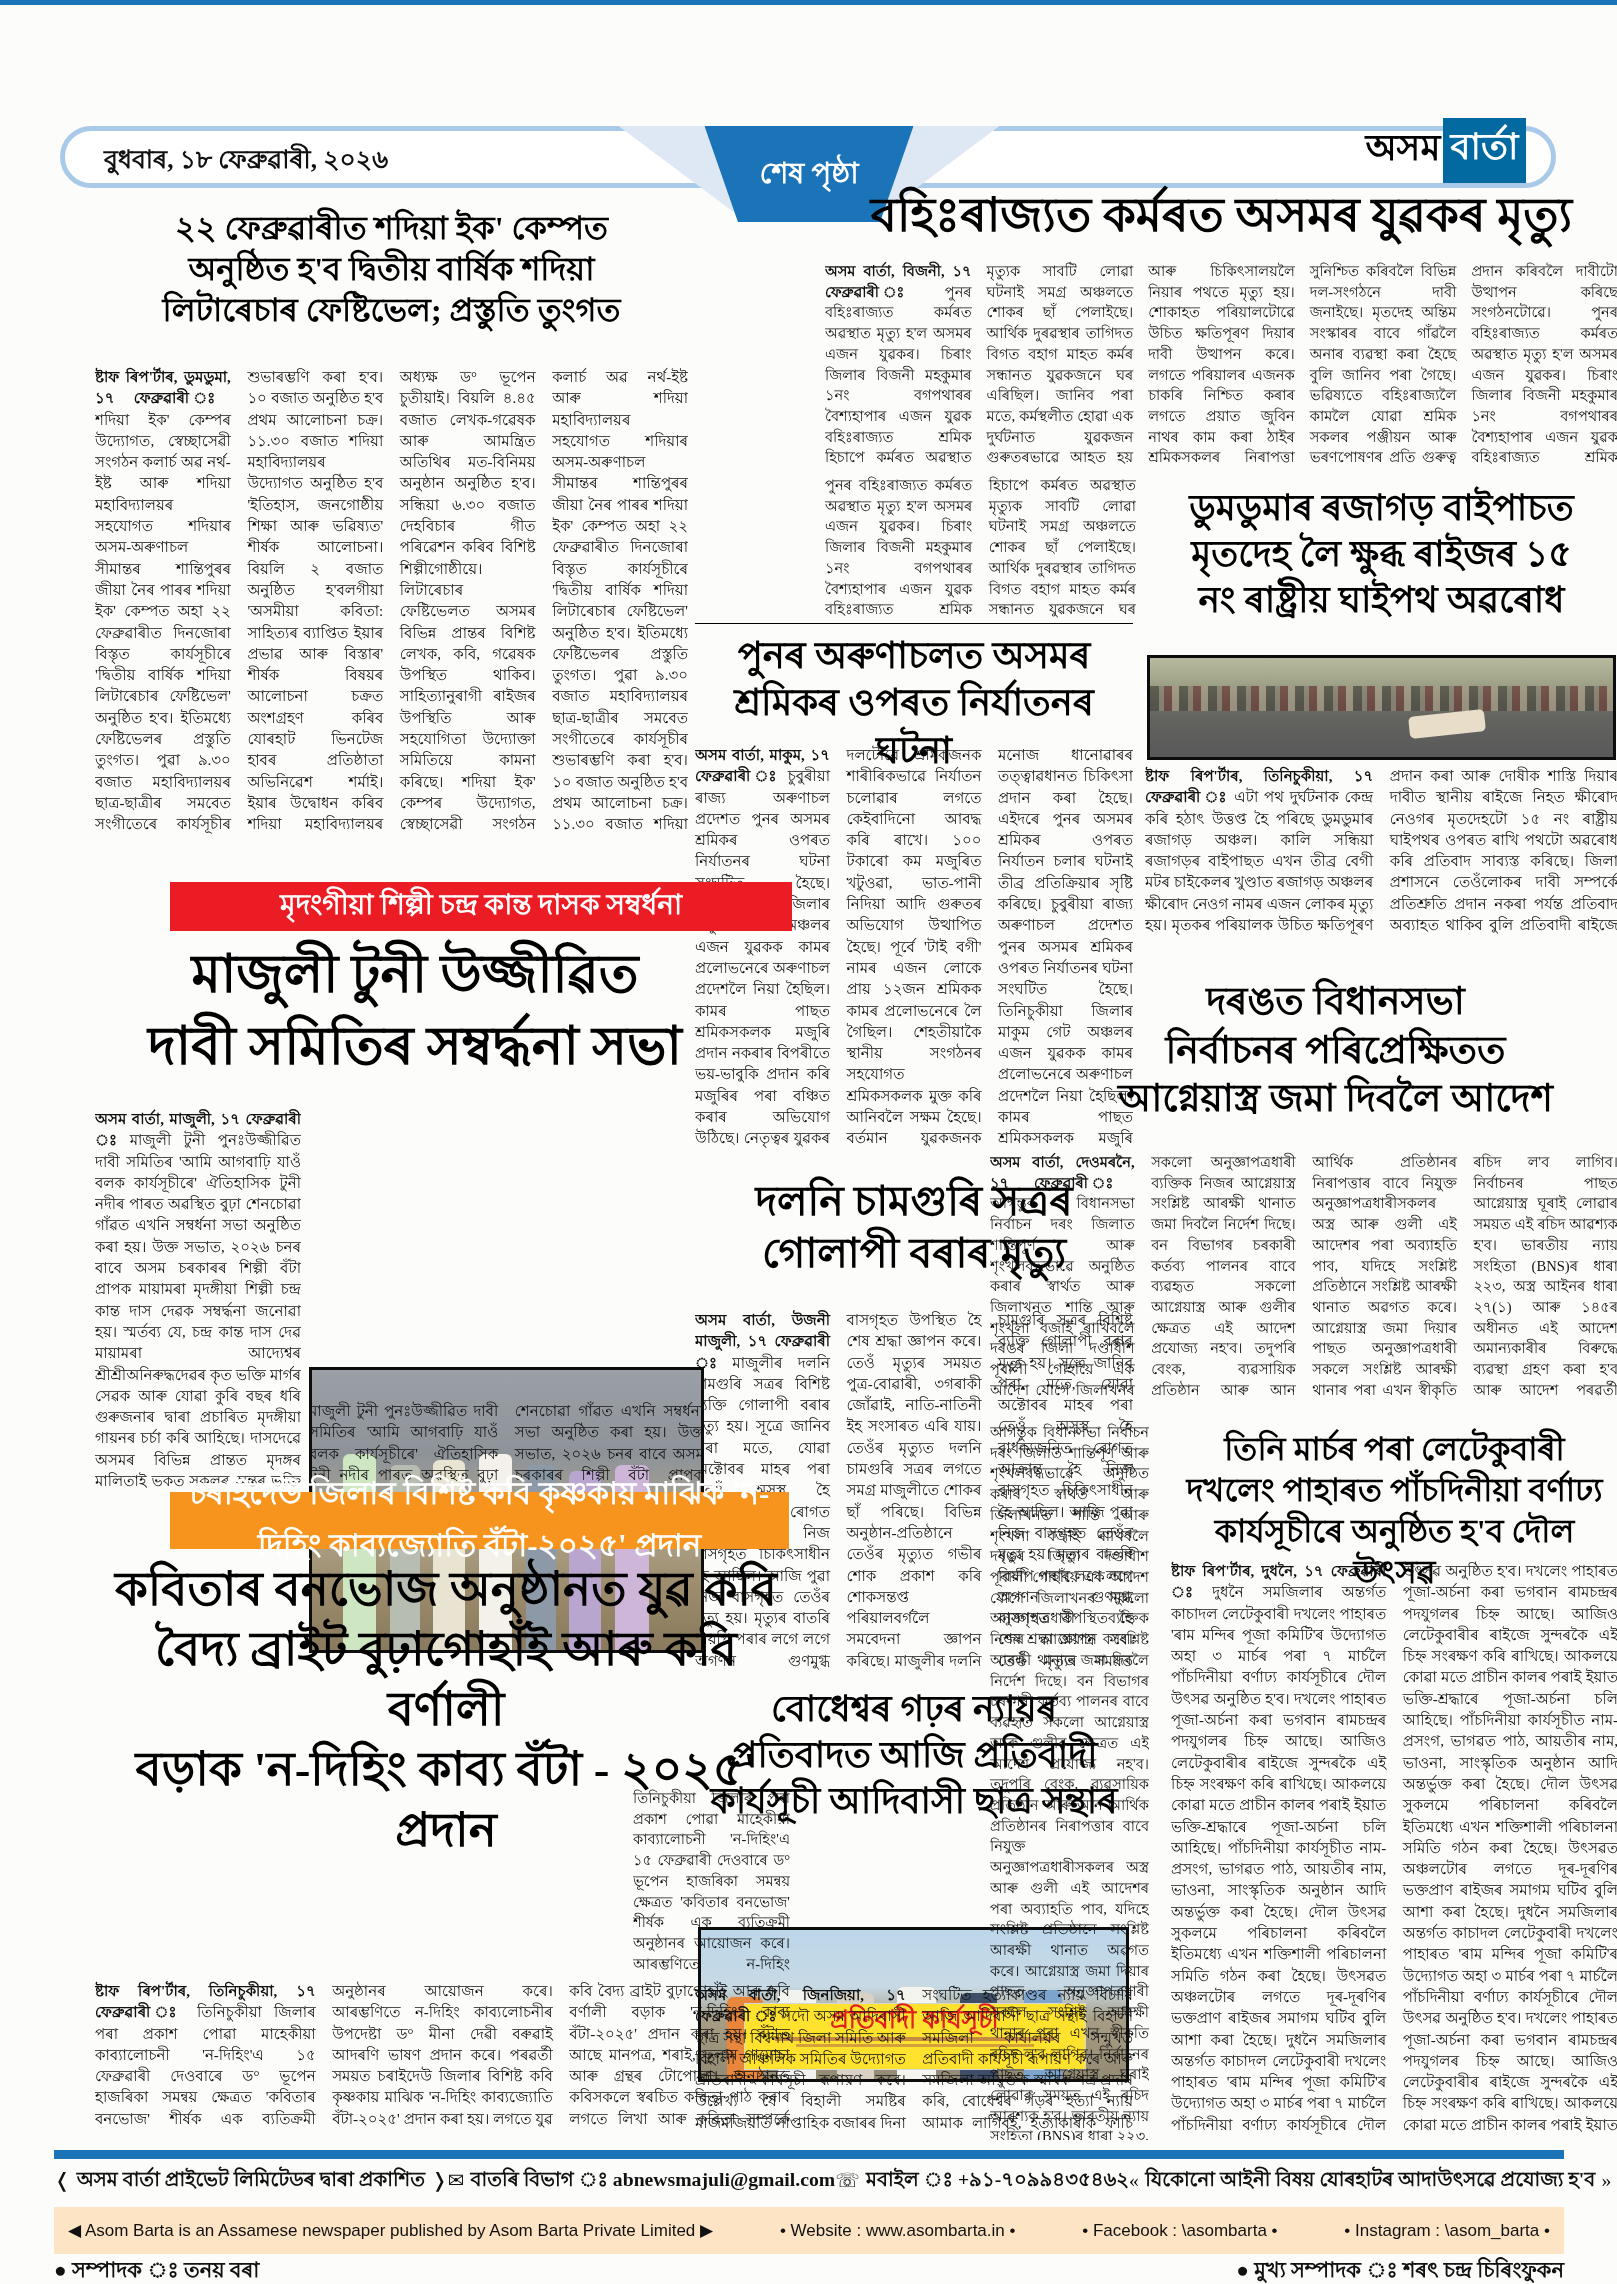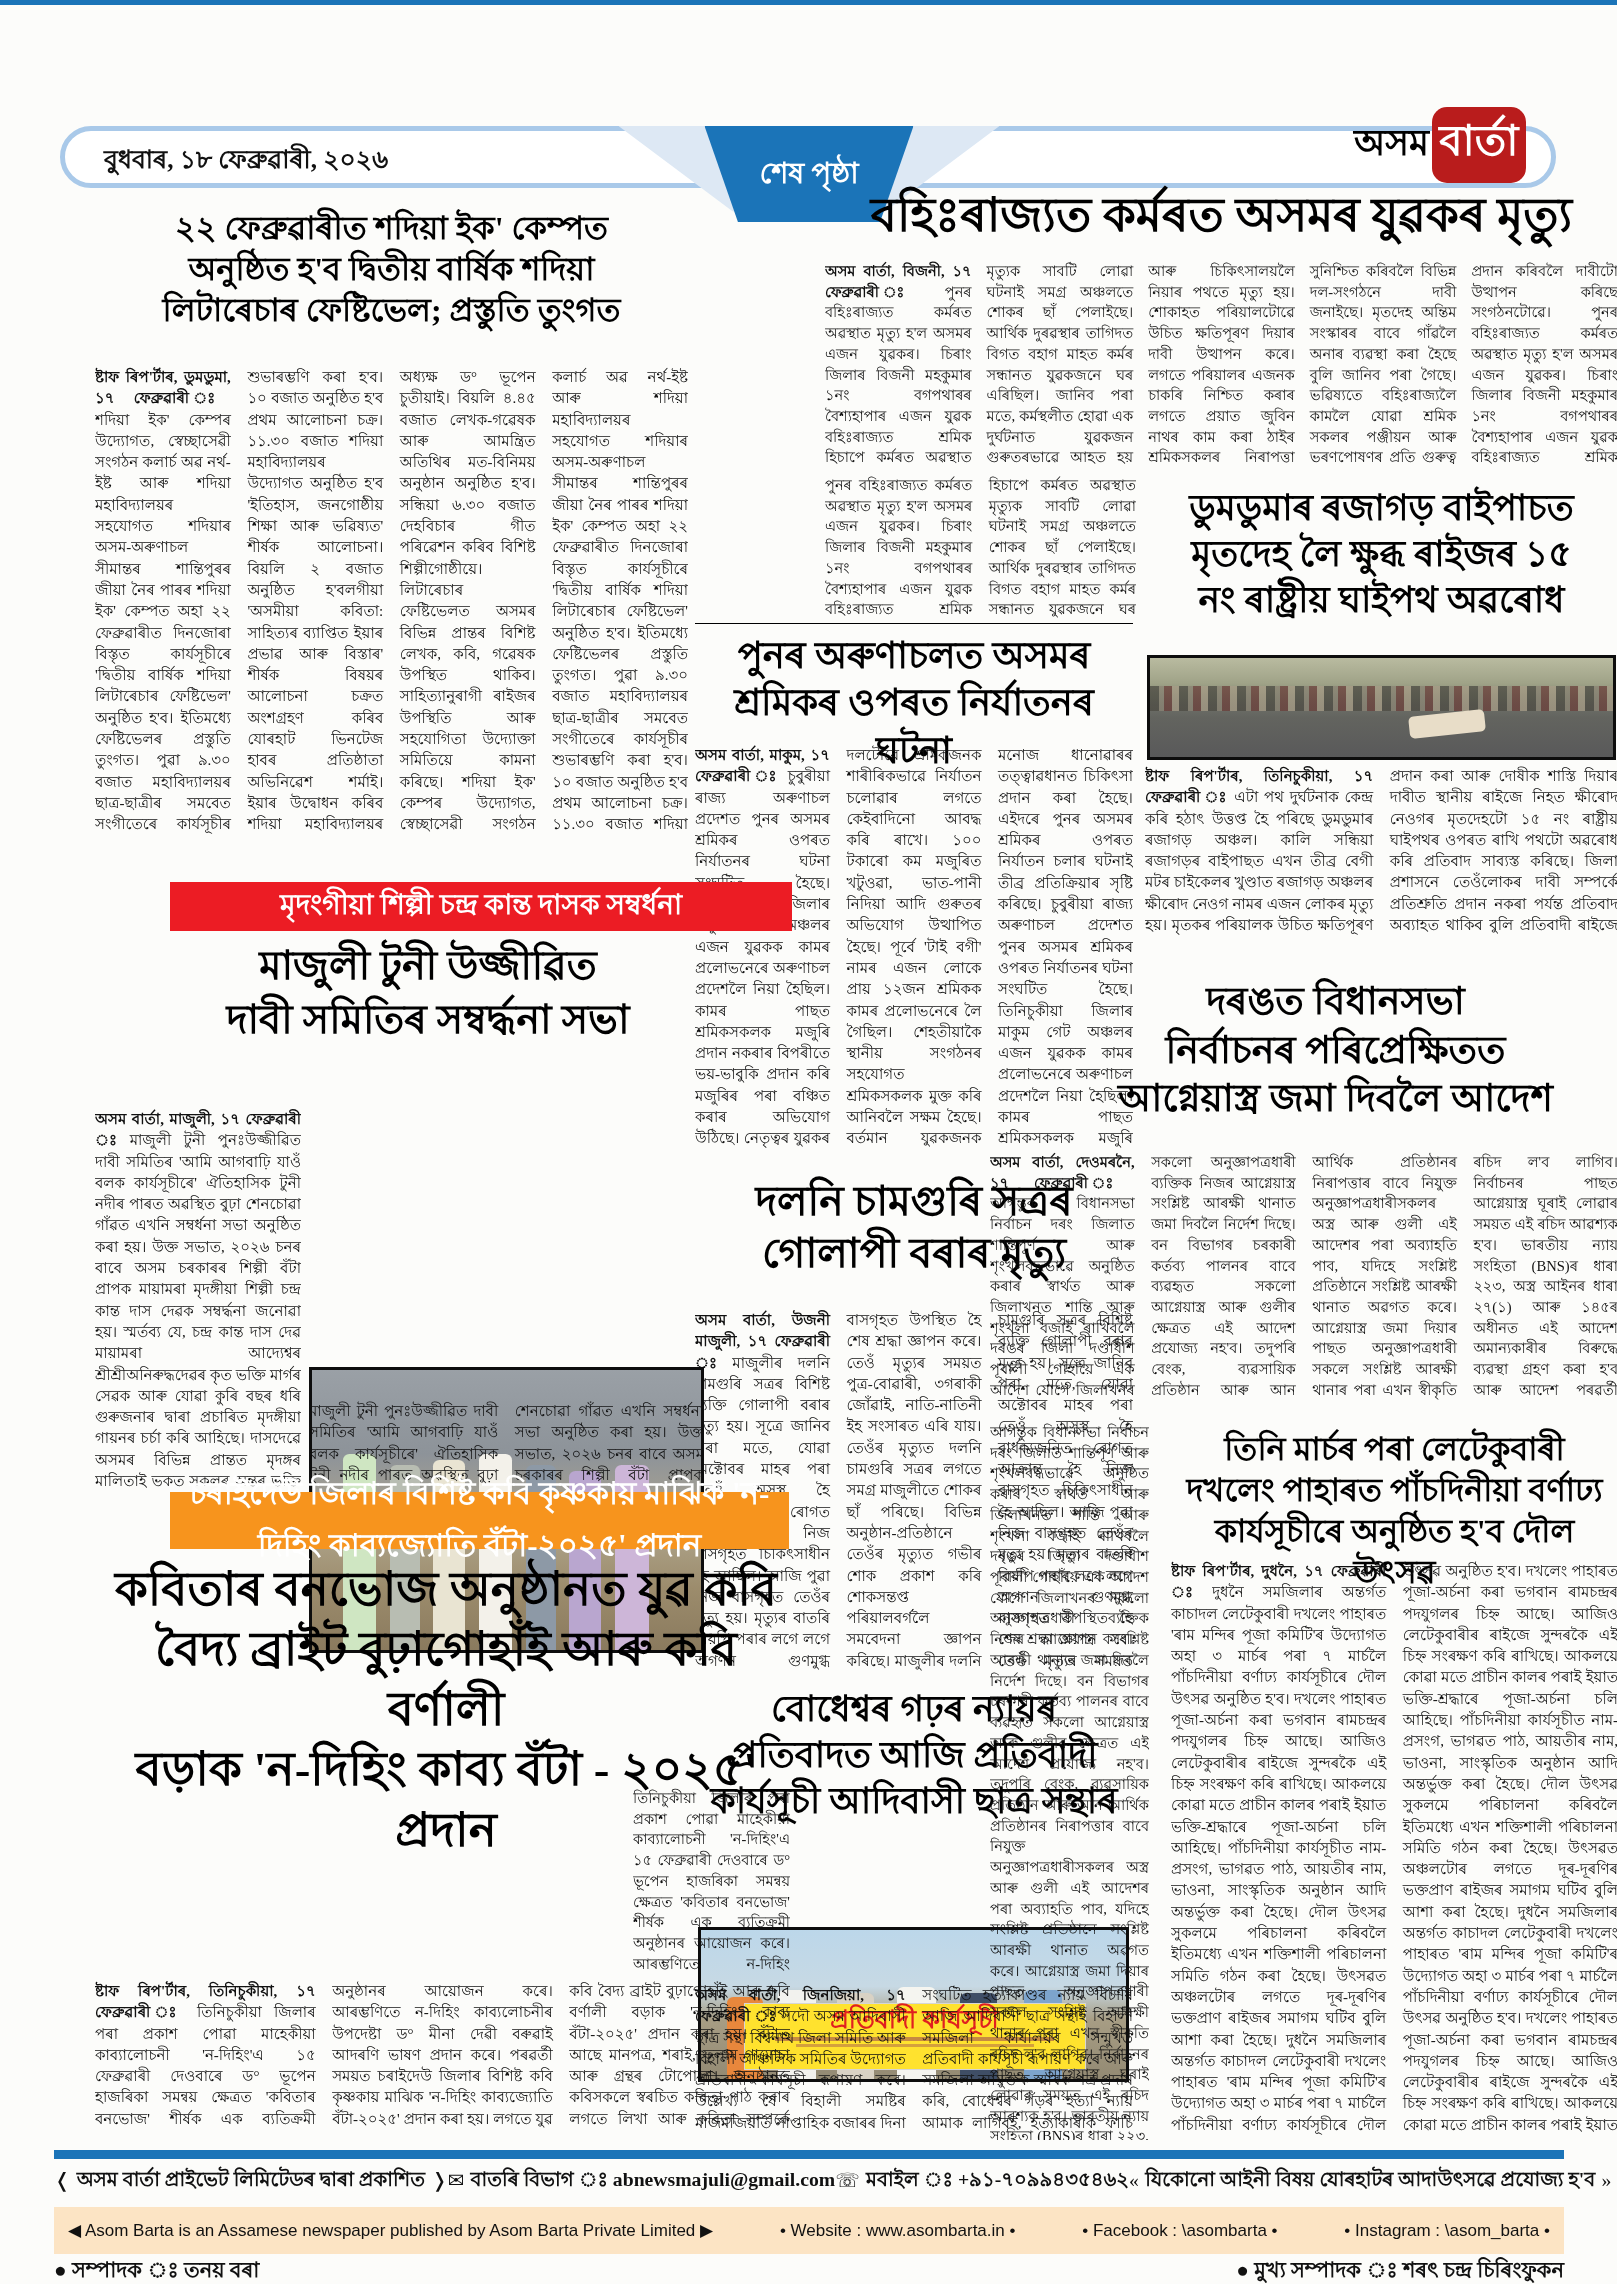--- a/index.html
+++ b/index.html
@@ -7,21 +7,21 @@
         font-family:"Liberation Serif","DejaVu Serif",serif;color:#111;}
   .abs{position:absolute;}
   
   #top-rule{position:absolute;left:0;top:0;width:1618px;height:5px;background:#1b74b8;}
   #mast{position:absolute;left:60px;top:126px;width:1496px;height:62px;
         border:5px solid #a9c9e9;border-radius:38px;background:#fff;
         display:flex;align-items:flex-end;justify-content:space-between;box-sizing:border-box;}
   #mast .date{padding-left:39px;font-size:25px;font-weight:bold;}
   #mast .logo{padding-right:25px;display:flex;align-items:center;gap:2.5px;font-weight:bold;margin-left:16px;}
   #mast .logo .lg-black{font-size:36px;color:#000;}
-  #mast .logo .lg-red{font-size:42px;color:#fff;background:#b91c1c;padding:1.3px 7.6px 3.8px 7.6px;border-radius:15px;}
+  #mast .logo .lg-red{font-size:36px;color:#fff;background:#0369a1;padding:1.3px 7.6px 3.8px 7.6px;}
   #tabwrap{position:absolute;left:50%;top:126px;transform:translateX(-50%);width:381px;height:96px;}
   #tabwrap .wedge{position:absolute;left:0;top:0;width:100%;height:89px;background:#dde8f4;
         clip-path:polygon(0 0,100% 0,70% 96%,30% 96%);}
   #tabwrap .tab{position:absolute;left:86px;top:0;width:209px;height:96px;background:#1b74b8;
         clip-path:polygon(0 0,100% 0,84% 100%,16% 100%);
         display:flex;align-items:center;justify-content:center;color:#fff;font-size:29px;font-weight:bold;}
   
   .hl{font-weight:bold;text-align:center;white-space:pre-line;color:#000;line-height:1.28;
       font-family:"Liberation Serif","DejaVu Serif",serif;}
   
@@ -159,21 +159,21 @@
 
   <div class="abs hl" style="left:1171px;top:1429px;width:447px;font-size:32px;">তিনি মাৰ্চৰ পৰা লেটেকুবাৰী
 দখলেং পাহাৰত পাঁচদিনীয়া বৰ্ণাঢ্য
 কাৰ্যসূচীৰে অনুষ্ঠিত হ'ব দৌল উৎসৱ</div>
   <div class="abs body c2" style="left:1171px;top:1561px;width:447px;height:581px;">
     <b class="dl">ষ্টাফ ৰিপ'ৰ্টাৰ, দুধনৈ, ১৭ ফেব্ৰুৱাৰী ঃ</b>
     <span>দুধনৈ সমজিলাৰ অন্তৰ্গত কাচাদল লেটেকুবাৰী দখলেং পাহাৰত 'ৰাম মন্দিৰ পূজা কমিটি'ৰ উদ্যোগত অহা ৩ মাৰ্চৰ পৰা ৭ মাৰ্চলৈ পাঁচদিনীয়া বৰ্ণাঢ্য কাৰ্যসূচীৰে দৌল উৎসৱ অনুষ্ঠিত হ'ব। দখলেং পাহাৰত পূজা-অৰ্চনা কৰা ভগবান ৰামচন্দ্ৰৰ পদযুগলৰ চিহ্ন আছে। আজিও লেটেকুবাৰীৰ ৰাইজে সুন্দৰকৈ এই চিহ্ন সংৰক্ষণ কৰি ৰাখিছে। আকলয়ে কোৱা মতে প্ৰাচীন কালৰ পৰাই ইয়াত ভক্তি-শ্ৰদ্ধাৰে পূজা-অৰ্চনা চলি আহিছে। পাঁচদিনীয়া কাৰ্যসূচীত নাম-প্ৰসংগ, ভাগৱত পাঠ, আয়তীৰ নাম, ভাওনা, সাংস্কৃতিক অনুষ্ঠান আদি অন্তৰ্ভুক্ত কৰা হৈছে। দৌল উৎসৱ সুকলমে পৰিচালনা কৰিবলৈ ইতিমধ্যে এখন শক্তিশালী পৰিচালনা সমিতি গঠন কৰা হৈছে। উৎসৱত অঞ্চলটোৰ লগতে দূৰ-দূৰণিৰ ভক্তপ্ৰাণ ৰাইজৰ সমাগম ঘটিব বুলি আশা কৰা হৈছে। দুধনৈ সমজিলাৰ অন্তৰ্গত কাচাদল লেটেকুবাৰী দখলেং পাহাৰত 'ৰাম মন্দিৰ পূজা কমিটি'ৰ উদ্যোগত অহা ৩ মাৰ্চৰ পৰা ৭ মাৰ্চলৈ পাঁচদিনীয়া বৰ্ণাঢ্য কাৰ্যসূচীৰে দৌল উৎসৱ অনুষ্ঠিত হ'ব। দখলেং পাহাৰত পূজা-অৰ্চনা কৰা ভগবান ৰামচন্দ্ৰৰ পদযুগলৰ চিহ্ন আছে। আজিও লেটেকুবাৰীৰ ৰাইজে সুন্দৰকৈ এই চিহ্ন সংৰক্ষণ কৰি ৰাখিছে। আকলয়ে কোৱা মতে প্ৰাচীন কালৰ পৰাই ইয়াত ভক্তি-শ্ৰদ্ধাৰে পূজা-অৰ্চনা চলি আহিছে। পাঁচদিনীয়া কাৰ্যসূচীত নাম-প্ৰসংগ, ভাগৱত পাঠ, আয়তীৰ নাম, ভাওনা, সাংস্কৃতিক অনুষ্ঠান আদি অন্তৰ্ভুক্ত কৰা হৈছে। দৌল উৎসৱ সুকলমে পৰিচালনা কৰিবলৈ ইতিমধ্যে এখন শক্তিশালী পৰিচালনা সমিতি গঠন কৰা হৈছে। উৎসৱত অঞ্চলটোৰ লগতে দূৰ-দূৰণিৰ ভক্তপ্ৰাণ ৰাইজৰ সমাগম ঘটিব বুলি আশা কৰা হৈছে। দুধনৈ সমজিলাৰ অন্তৰ্গত কাচাদল লেটেকুবাৰী দখলেং পাহাৰত 'ৰাম মন্দিৰ পূজা কমিটি'ৰ উদ্যোগত অহা ৩ মাৰ্চৰ পৰা ৭ মাৰ্চলৈ পাঁচদিনীয়া বৰ্ণাঢ্য কাৰ্যসূচীৰে দৌল উৎসৱ অনুষ্ঠিত হ'ব। দখলেং পাহাৰত পূজা-অৰ্চনা কৰা ভগবান ৰামচন্দ্ৰৰ পদযুগলৰ চিহ্ন আছে। আজিও লেটেকুবাৰীৰ ৰাইজে সুন্দৰকৈ এই চিহ্ন সংৰক্ষণ কৰি ৰাখিছে। আকলয়ে কোৱা মতে প্ৰাচীন কালৰ পৰাই ইয়াত ভক্তি-শ্ৰদ্ধাৰে পূজা-অৰ্চনা চলি আহিছে। পাঁচদিনীয়া কাৰ্যসূচীত নাম-প্ৰসংগ, ভাগৱত পাঠ, আয়তীৰ নাম, ভাওনা, সাংস্কৃতিক অনুষ্ঠান আদি অন্তৰ্ভুক্ত কৰা হৈছে। দৌল উৎসৱ সুকলমে পৰিচালনা কৰিবলৈ ইতিমধ্যে এখন শক্তিশালী পৰিচালনা সমিতি গঠন কৰা হৈছে। উৎসৱত অঞ্চলটোৰ লগতে দূৰ-দূৰণিৰ ভক্তপ্ৰাণ ৰাইজৰ সমাগম ঘটিব বুলি আশা কৰা হৈছে।</span>
   </div>
 
   <div class="abs banner red" style="left:170px;top:882px;width:622px;height:49px;">মৃদংগীয়া শিল্পী চন্দ্ৰ কান্ত দাসক সম্বৰ্ধনা</div>
-  <div class="abs hl" style="left:111px;top:939px;width:634px;font-size:40px;line-height:1.35;">মাজুলী টুনী উজ্জীৱিত
+  <div class="abs hl" style="left:98px;top:939px;width:634px;font-size:53px;line-height:1.35;">মাজুলী টুনী উজ্জীৱিত
 দাবী সমিতিৰ সম্বৰ্দ্ধনা সভা</div>
   <div class="abs body" style="left:95px;top:1109px;width:206px;height:379px;">
     <b class="dl">অসম বাৰ্তা, মাজুলী, ১৭ ফেব্ৰুৱাৰী ঃ</b>
     <span>মাজুলী টুনী পুনঃউজ্জীৱিত দাবী সমিতিৰ 'আমি আগবাঢ়ি যাওঁ বলক কাৰ্যসূচীৰে' ঐতিহাসিক টুনী নদীৰ পাৰত অৱস্থিত বুঢ়া শেনচোৱা গাঁৱত এখনি সম্বৰ্ধনা সভা অনুষ্ঠিত কৰা হয়। উক্ত সভাত, ২০২৬ চনৰ বাবে অসম চৰকাৰৰ শিল্পী বঁটা প্ৰাপক মায়ামৰা মৃদঙ্গীয়া শিল্পী চন্দ্ৰ কান্ত দাস দেৱক সম্বৰ্দ্ধনা জনোৱা হয়। স্মৰ্তব্য যে, চন্দ্ৰ কান্ত দাস দেৱ মায়ামৰা আদ্যেশ্বৰ শ্ৰীশ্ৰীঅনিৰুদ্ধদেৱৰ কৃত ভক্তি মাৰ্গৰ সেৱক আৰু যোৱা কুৰি বছৰ ধৰি গুৰুজনাৰ দ্বাৰা প্ৰচাৰিত মৃদঙ্গীয়া গায়নৰ চৰ্চা কৰি আহিছে। দাসদেৱে অসমৰ বিভিন্ন প্ৰান্তত মৃদঙ্গৰ মালিতাই ভকত সকলৰ অন্তৰ ভক্তি ৰসেৰে আপ্লুত কৰাই নহয় সুদূৰ আগৰতলাতো এই বাদ্যৰ প্ৰদৰ্শন আগবঢ়াইছিল। বৰ্তমান তেখেতে বহু শিষ্যক প্ৰশিক্ষণ দি মাজুলীত এচাম নতুন শিল্পী সৃষ্টি কৰাত আত্মনিয়োগ কৰি আহিছে। সভাত টুনী উজ্জীৱিত দাবী সমিতিৰ সভাপতি ড° ৰাজেন চন্দ্ৰ বৰাই সমিতিৰ হৈ শিল্পী গৰাকীক এখন অংগবস্ত্ৰৰে সম্বৰ্ধনা জনাই শিল্পী গৰাকীৰ কৰ্মৰাজিৰ বিষয়ে অৱলোকন কৰি আপুৰুগীয়া সাংস্কৃতিক সম্পদ সমূহত নৱপ্ৰজন্মক আকৰ্ষিত কৰিব পৰাকৈ আত্মনিয়োগ কৰাৰ আহ্বান জনায়। অনুষ্ঠানটোত সহযোগিতা আগবঢ়াই উপ-সভাপতি অনন্ত ঙাটে আৰু যুটীয়া সম্পাদক বিষ্ণু দাসে। সভাখনিৰ আঁত ধৰে যুটীয়া সম্পাদক দীপক দাসে। সমিতিয়ে ৰূপায়ণ কৰা 'আমি আগবাঢ়ি যাওঁ বলক' কাৰ্যসূচীত টুনী নৈপৰীয়া ৰাইজৰ বিপুল সমাদৰ লাভ কৰিবলৈ সক্ষম হৈছে। এনে কাৰ্যসূচীয়ে মাজুলীৰ ধমনী স্বৰূপ টুনী উজ্জীৱিত কৰাৰ ক্ষেত্ৰত নৈপৰীয়া ৰাইজ সচেতন হ'ব আৰু জনসমৰ্থন লাভ হ'ব বুলি মাজুলীৰ সচেতন মহলে আশা প্ৰকাশ কৰে।</span>
   </div>
   <div class="abs photo" id="photo-majuli" style="left:309px;top:1107px;width:395px;height:286px;">
     <i class="fig" style="left:8%;top:30%;width:33px;height:70%;background:#cfe6c2;"></i>
     <i class="fig" style="left:20%;top:34%;width:30px;height:66%;background:#b8bdb2;"></i>
     <i class="fig" style="left:31%;top:32%;width:32px;height:68%;background:#e9e4d2;"></i>
     <i class="fig" style="left:43%;top:30%;width:33px;height:70%;background:#f3f1ea;"></i>

